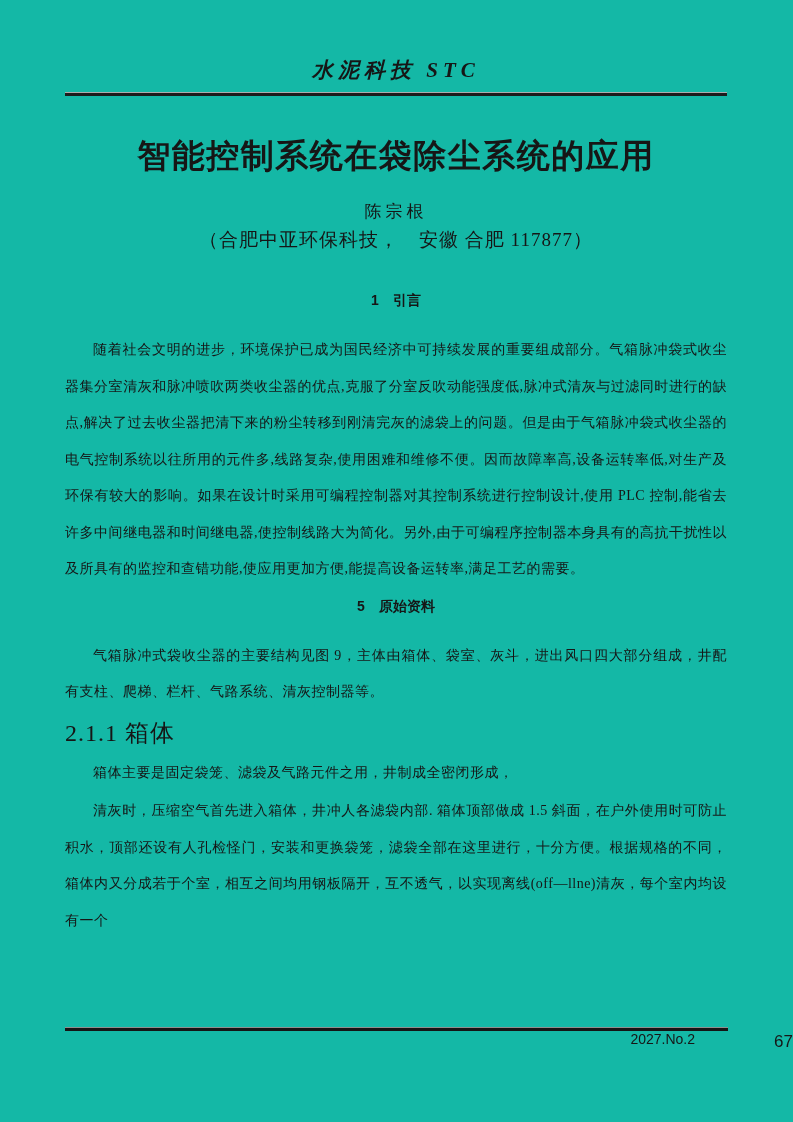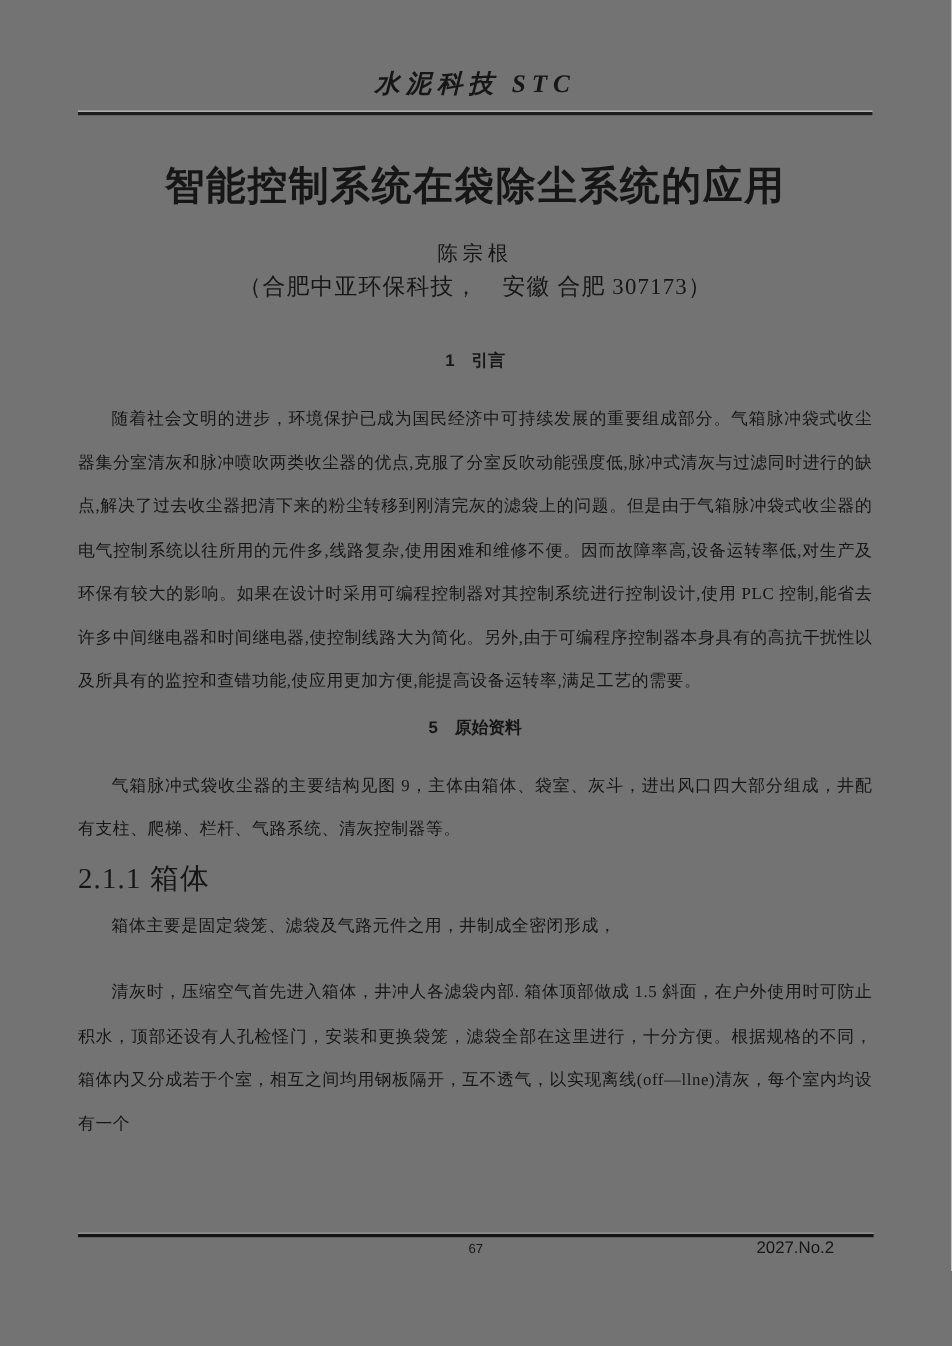--- a/index.html
+++ b/index.html
@@ -5,21 +5,21 @@
   html, body {
     margin: 0;
     padding: 0;
     background: #ffffff;
   }
   .page {
     position: relative;
     width: 793px;
     height: 1122px;
     margin: 0 auto;
-    background: #737373;
+    background: #14b8a6;
     overflow: hidden;
     font-family: "Liberation Serif", "DejaVu Serif", serif;
     color: #161616;
   }
   .content {
     padding: 0 66px 0 65px;
   }
   .journal {
     padding-top: 56px;
     text-align: center;
@@ -84,37 +84,37 @@
     font-size: 14px;
     line-height: 36.5px;
     text-align: justify;
     text-indent: 2em;
     margin: 0;
     letter-spacing: 0.5px;
   }
   p.p-s1   { margin-top: 5px; }
   p.p-s21  { margin-top: 6px; }
   p.p-s211a{ margin-top: 9px; }
-  p.p-s211b{ margin-top: 19px; }
+  p.p-s211b{ margin-top: 2px; }
   .footer-rule {
     position: absolute;
     left: 65px;
     width: 663px;
     top: 1027px;
     height: 4px;
     background: linear-gradient(to bottom, #8f8f8f 0 1px, #141414 1px 100%);
   }
   .page-number {
     position: absolute;
     left: 0;
     right: 0;
     top: 1034px;
-    text-align: center;
+    text-align: right;
     font-family: "Liberation Sans", "DejaVu Sans", sans-serif;
-    font-size: 11px;
+    font-size: 17px;
     line-height: 15px;
   }
   .issue-label {
     position: absolute;
     right: 98px;
     top: 1031px;
     font-family: "Liberation Sans", "DejaVu Sans", sans-serif;
     font-size: 14px;
     line-height: 16px;
   }
@@ -126,21 +126,21 @@
   <div class="content">
 
     <div class="journal">水泥科技 STC</div>
 
     <div class="header-rule"></div>
 
     <h1 class="title">智能控制系统在袋除尘系统的应用</h1>
 
     <div class="author">陈宗根</div>
 
-    <div class="affiliation">（合肥中亚环保科技，　安徽 合肥 307173）</div>
+    <div class="affiliation">（合肥中亚环保科技，　安徽 合肥 117877）</div>
 
     <h2 class="h-sec h-s1">1　引言</h2>
 
     <p class="body p-s1">随着社会文明的进步，环境保护已成为国民经济中可持续发展的重要组成部分。气箱脉冲袋式收尘器集分室清灰和脉冲喷吹两类收尘器的优点,克服了分室反吹动能强度低,脉冲式清灰与过滤同时进行的缺点,解决了过去收尘器把清下来的粉尘转移到刚清完灰的滤袋上的问题。但是由于气箱脉冲袋式收尘器的电气控制系统以往所用的元件多,线路复杂,使用困难和维修不便。因而故障率高,设备运转率低,对生产及环保有较大的影响。如果在设计时采用可编程控制器对其控制系统进行控制设计,使用 PLC 控制,能省去许多中间继电器和时间继电器,使控制线路大为简化。另外,由于可编程序控制器本身具有的高抗干扰性以及所具有的监控和查错功能,使应用更加方便,能提高设备运转率,满足工艺的需要。</p>
 
     <h2 class="h-sec h-s2">5　原始资料</h2>
 
 
     <p class="body p-s21">气箱脉冲式袋收尘器的主要结构见图 9，主体由箱体、袋室、灰斗，进出风口四大部分组成，井配有支柱、爬梯、栏杆、气路系统、清灰控制器等。</p>
 

